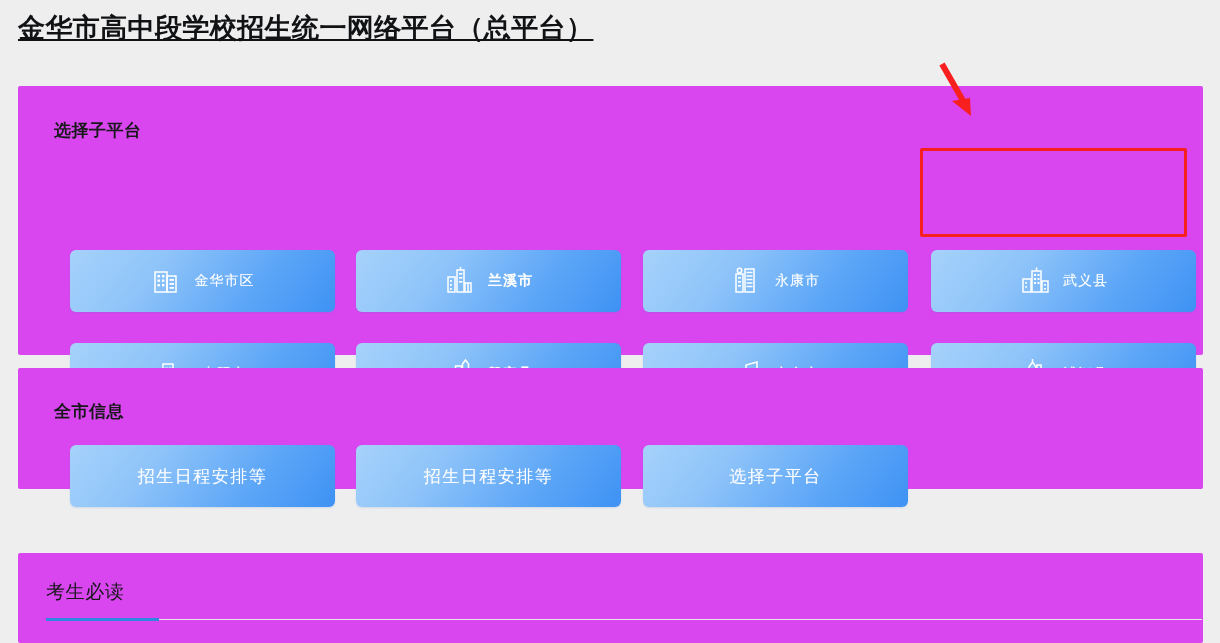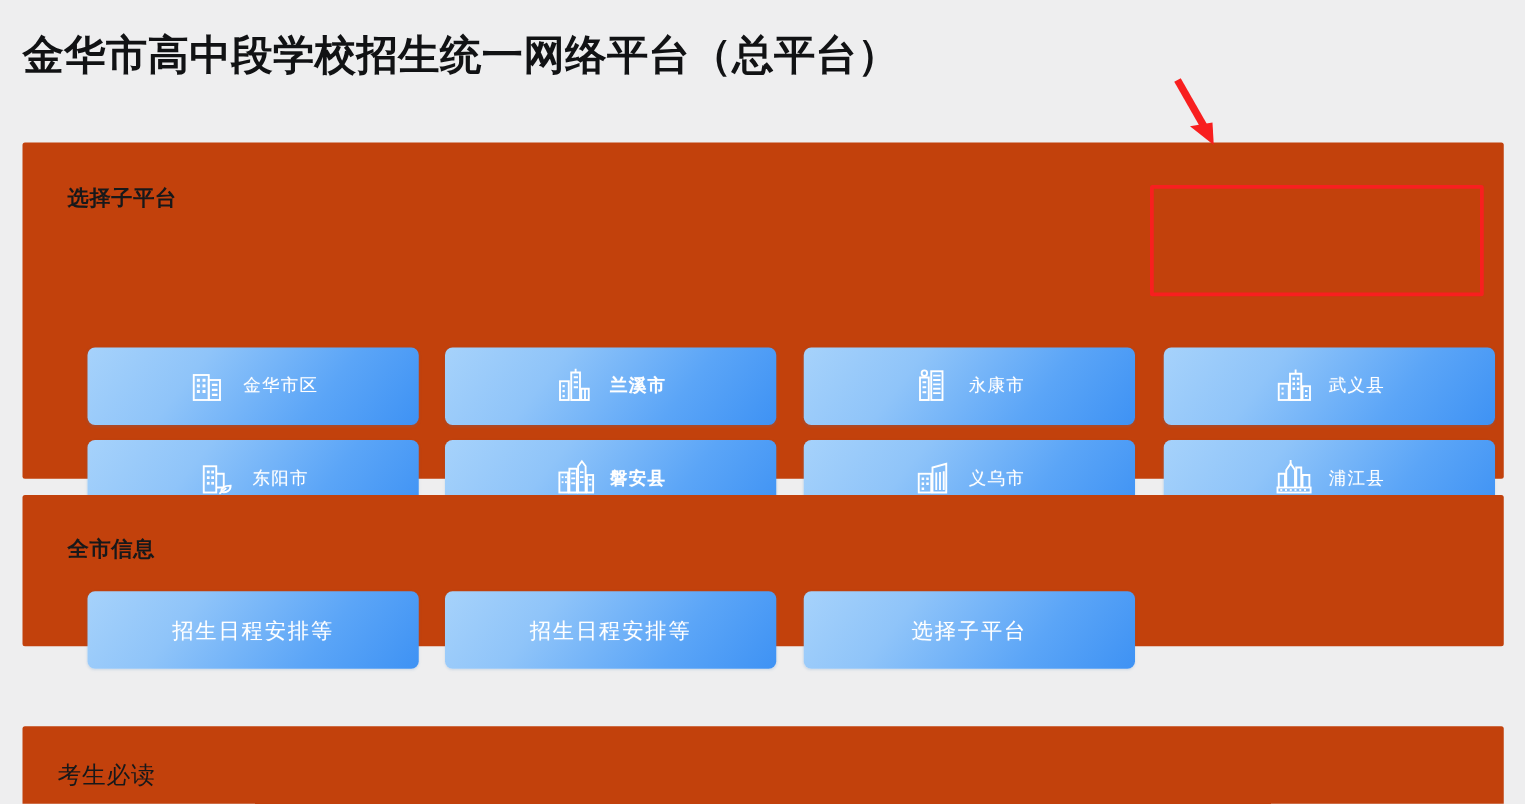--- a/index.html
+++ b/index.html
@@ -7,54 +7,54 @@
     width: 1220px; height: 643px;
     background: #eeeeef;
     font-family: "Liberation Sans", "DejaVu Sans", sans-serif;
     overflow: hidden;
   }
   .page { position: relative; width: 1220px; height: 643px; background: #eeeeef; }
 
   
   .page-title {
     position: absolute;
-    left: 18px; top: 22px;
-    font-size: 33px;
+    left: 18px; top: 10px;
+    font-size: 27px;
     font-weight: bold;
     color: #111214;
     letter-spacing: 0.4px;
     white-space: nowrap;
+    text-decoration: underline;
   }
 
   
   .card {
     position: absolute;
     left: 18px;
     width: 1185px;
-    background: #c2410c;
+    background: #d946ef;
     border-radius: 2px;
-    margin-top: 28px;
   }
   #card-subplatform { top: 86px; height: 269px; }
   #card-cityinfo    { top: 368px; height: 121px; }
   #card-notice      { top: 553px; height: 90px; }
 
   .section-title {
     position: absolute;
     font-size: 17px;
     font-weight: bold;
     color: #17181a;
     letter-spacing: 0.5px;
   }
   #card-subplatform .section-title { left: 36px; top: 33px; }
   #card-cityinfo    .section-title { left: 36px; top: 32px; }
 
   
   .btn-grid { position: absolute; left: 52px; top: 164px; width: 1135px; }
-  .btn-row { position: relative; height: 74px; }
+  .btn-row { position: relative; height: 93px; }
   .btn-row + .btn-row { margin-top: 0px; }
 
   .plat-btn {
     position: absolute;
     width: 265px;
     height: 62px;
     border: none;
     border-radius: 6px;
     background: linear-gradient(128deg, #a6d2fb 0%, #8fc4f9 32%, #5ba5f7 70%, #3e92f4 100%);
     color: #ffffff;

